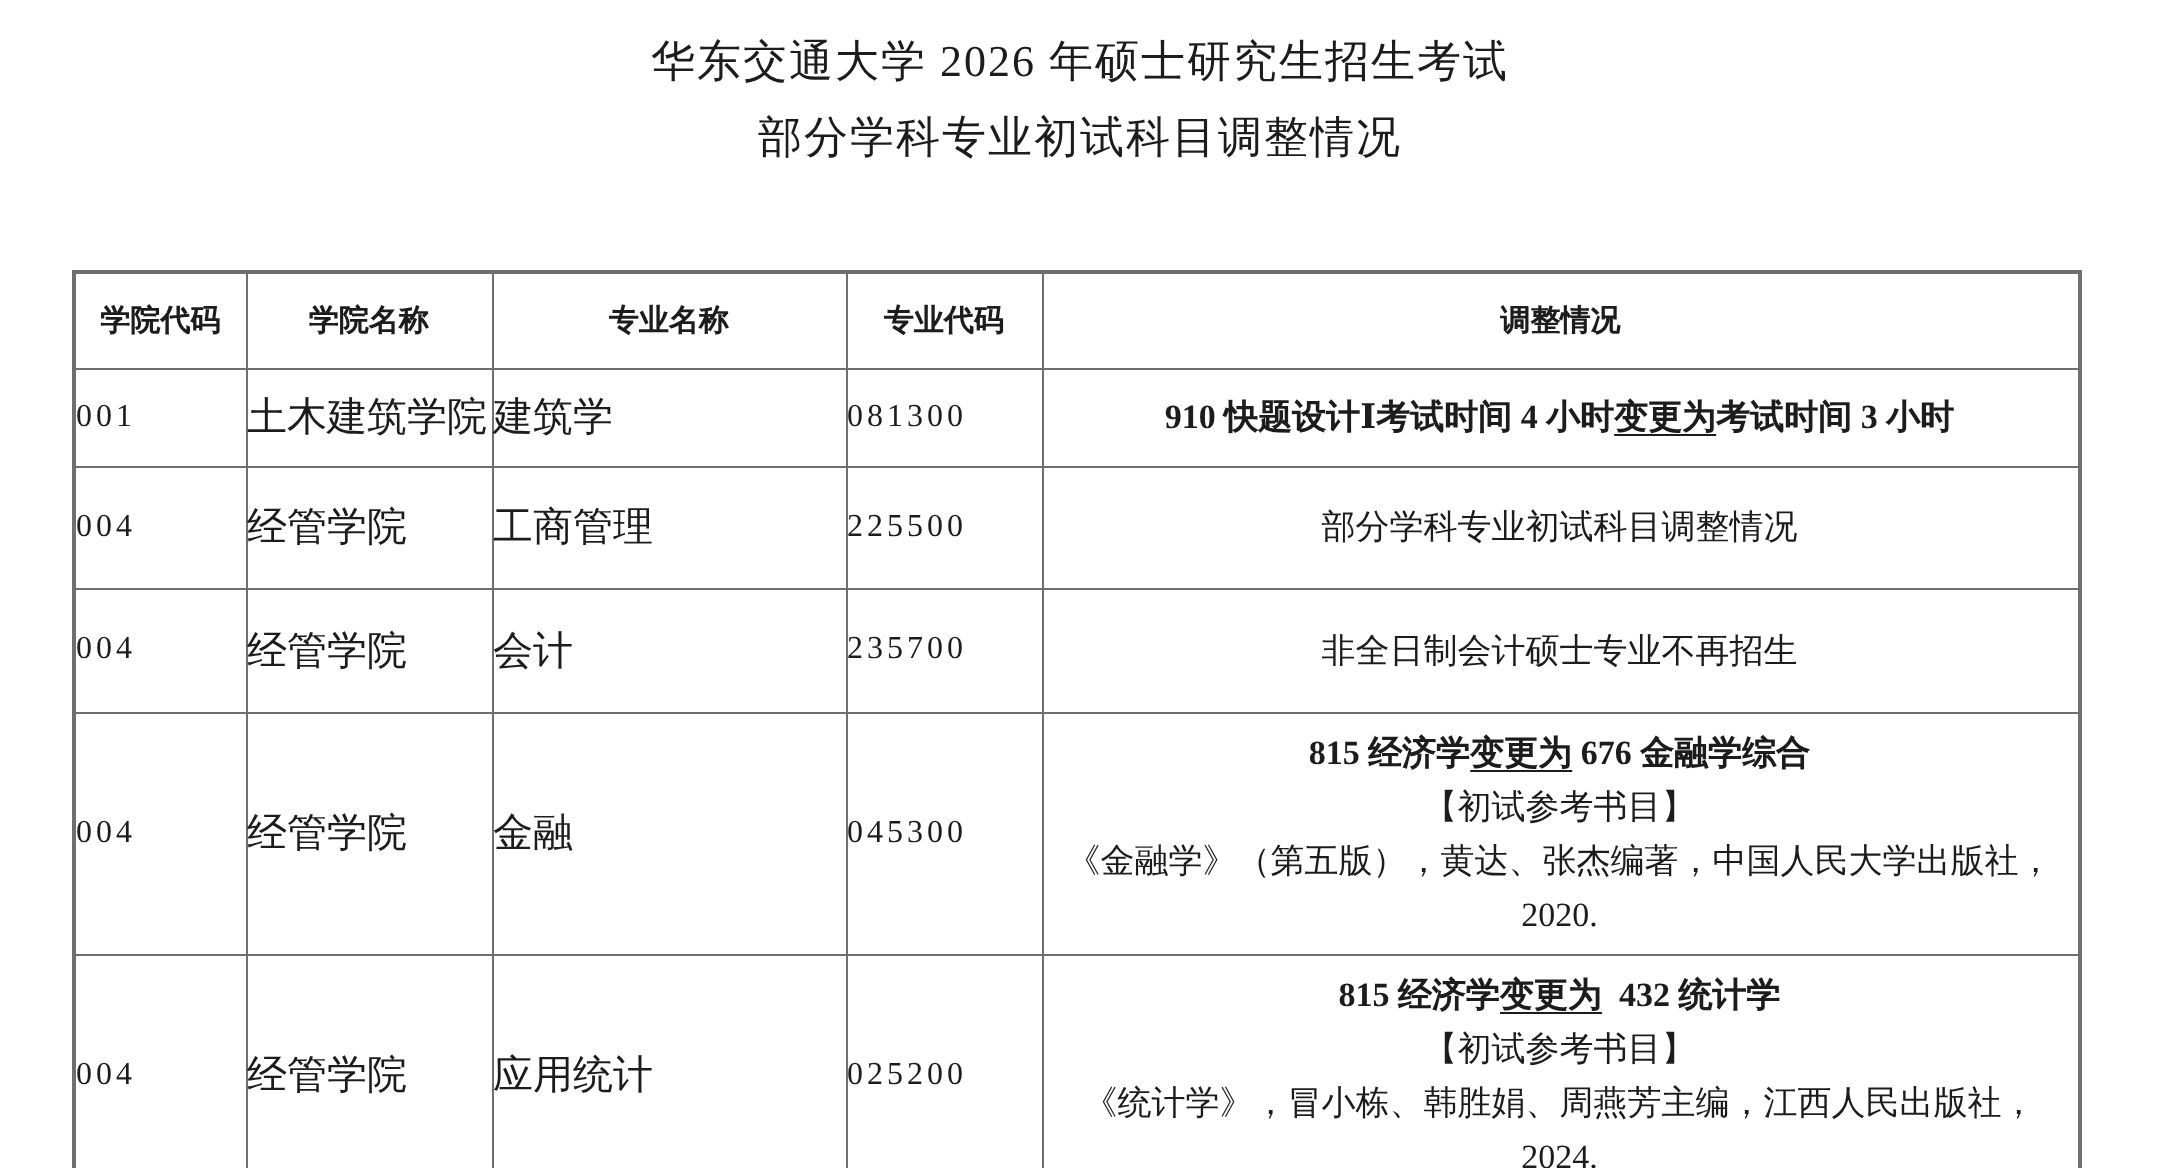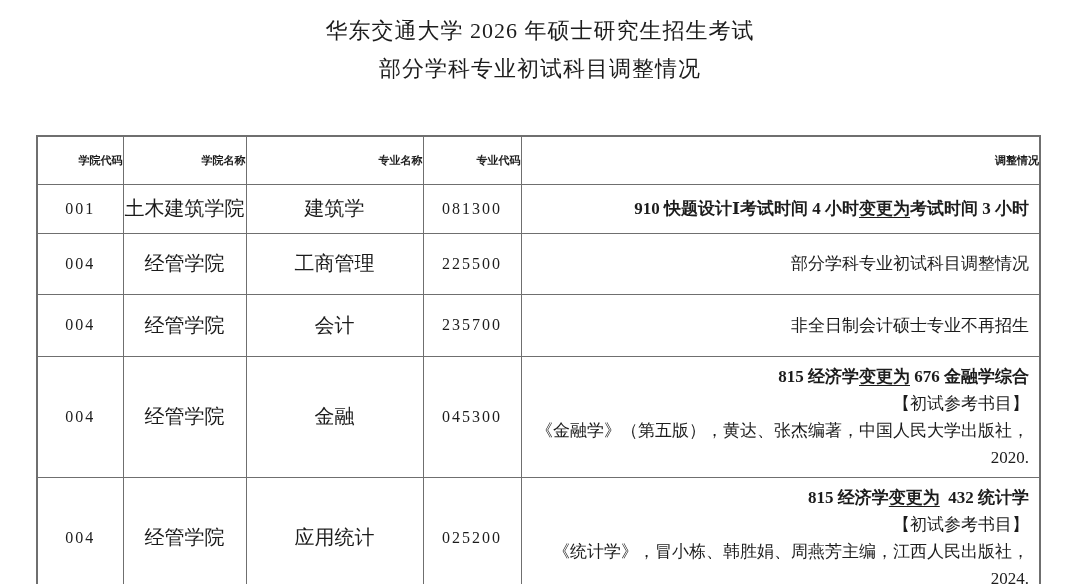--- a/index.html
+++ b/index.html
@@ -37,30 +37,30 @@
     font-size:20px;
   }
   .main-table thead tr{height:48px;}
   .main-table tbody tr:nth-child(1){height:49px;}
   .main-table tbody tr:nth-child(2){height:61px;}
   .main-table tbody tr:nth-child(3){height:62px;}
   .main-table tbody tr:nth-child(4){height:101px;}
   .main-table tbody tr:nth-child(5){height:102px;}
   .main-table th{
     font-weight:bold;
-    font-size:11px;
-    text-align:right;
+    font-size:15px;
+    text-align:center;
   }
-  .main-table td.center{text-align:center;}
+  .main-table td.center{text-align:left;}
   .main-table td.code{
     letter-spacing:2px;
     font-size:16px;
   }
   .main-table td.adjustment{
-    text-align:right;
+    text-align:center;
     padding:6px 10px 6px 9px;
     font-size:17px;
   }
   .adj-line{
     line-height:27px;
     white-space:pre-wrap;
   }
   .adj-line.bold{font-weight:bold;}
   .underline{
     text-decoration:underline;

